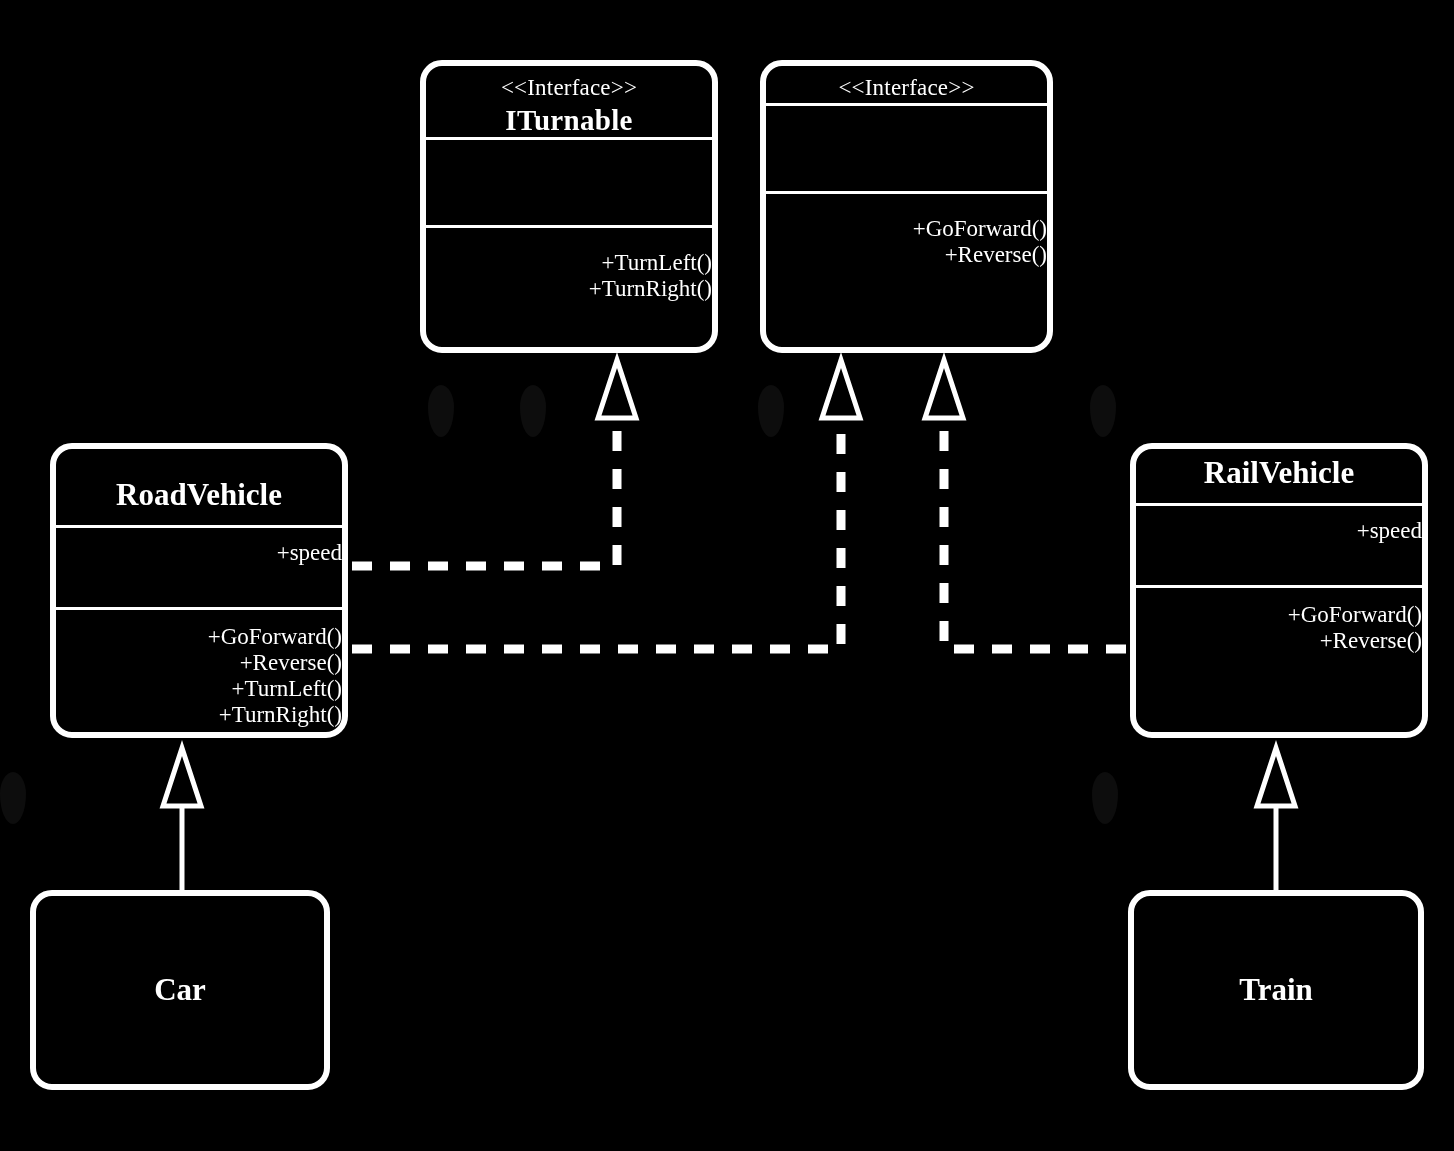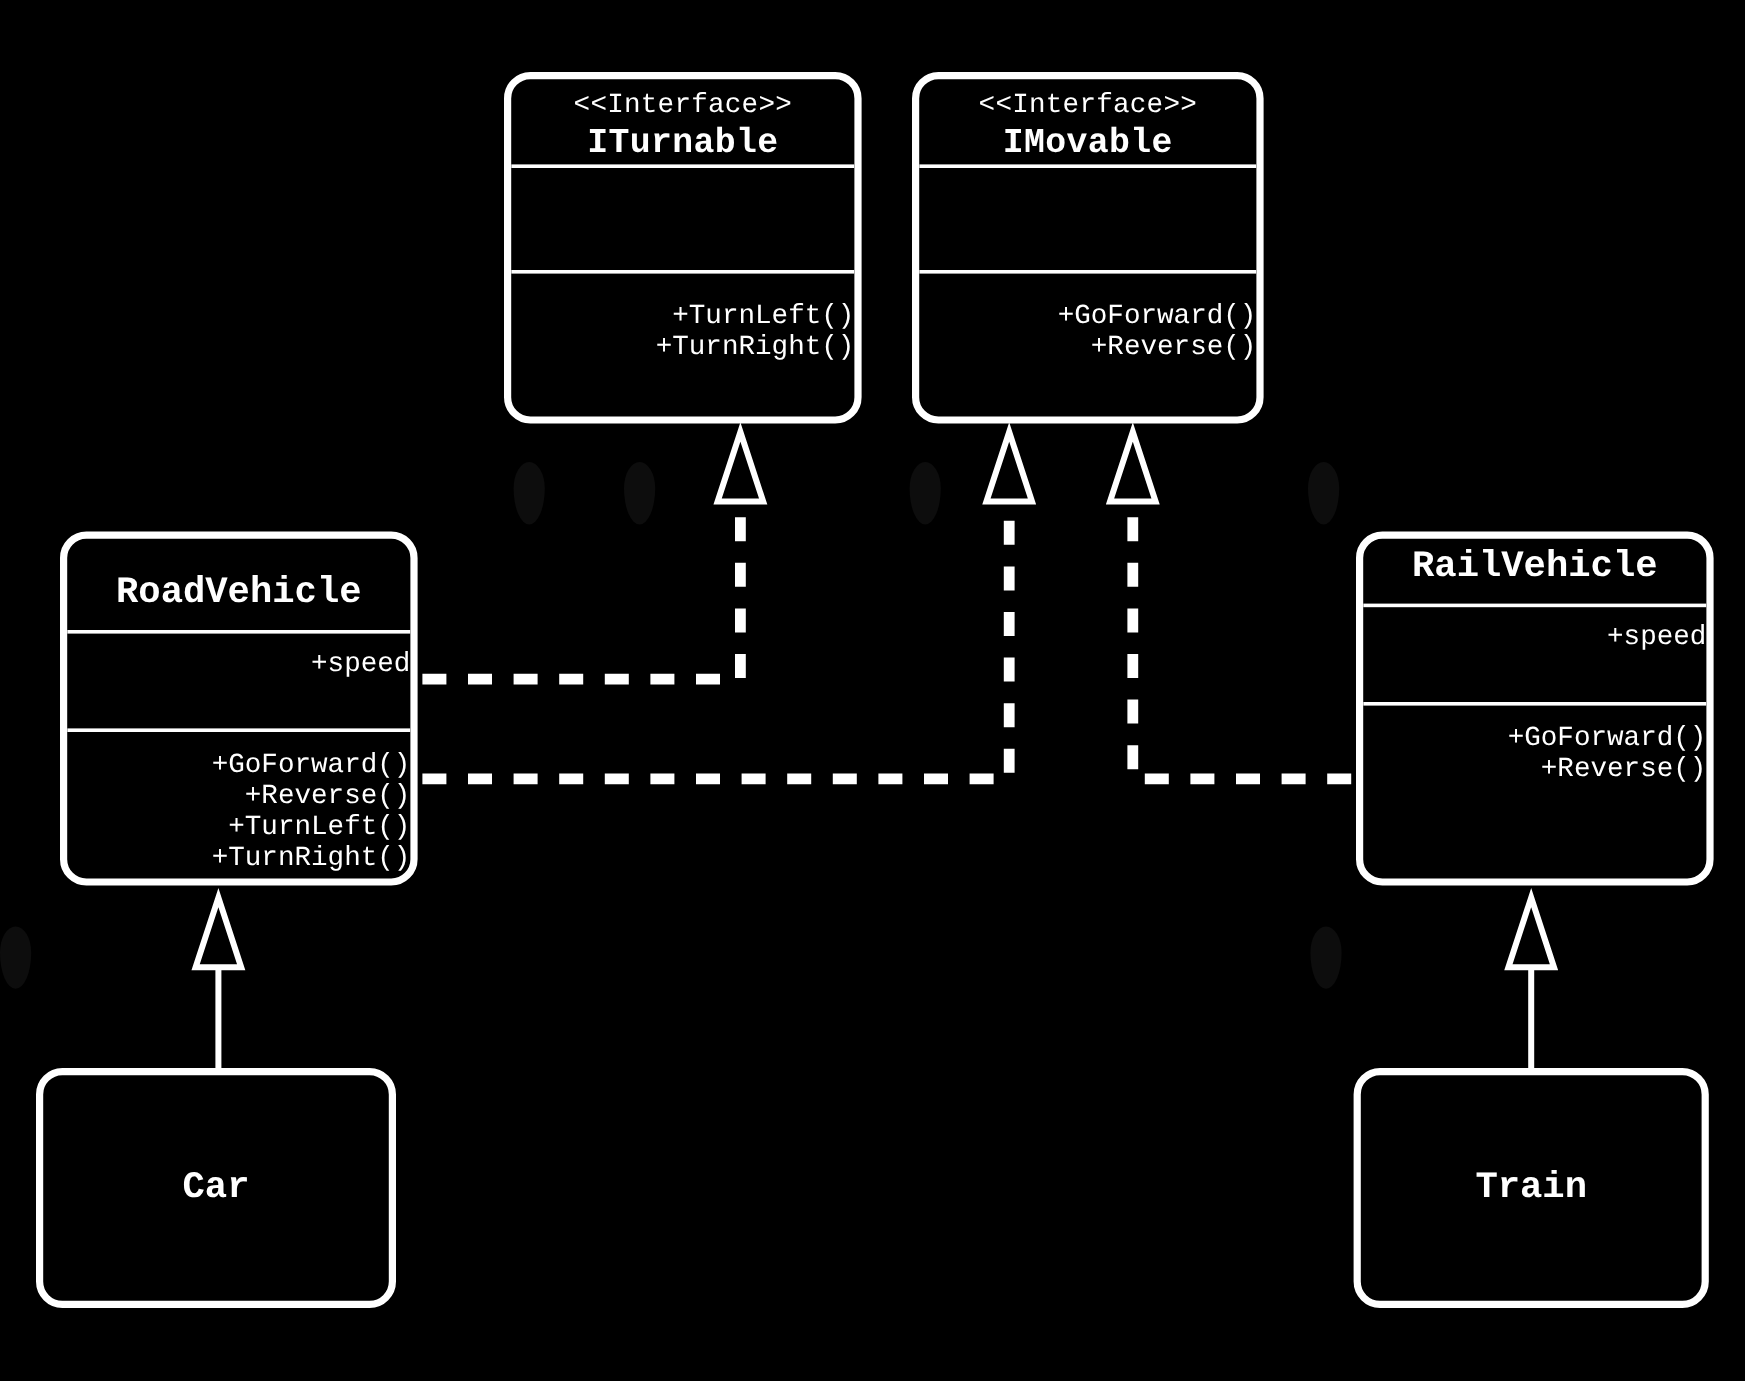--- a/index.html
+++ b/index.html
@@ -6,21 +6,21 @@
     margin: 0;
     padding: 0;
     background: #000000;
   }
   #canvas {
     position: relative;
     width: 1454px;
     height: 1151px;
     background: #000000;
     overflow: hidden;
-    font-family: Liberation Mono, monospace;
+    font-family: Liberation Serif, serif;
   }
   .watermark-layer {
     position: absolute;
     inset: 0;
     pointer-events: none;
   }
   .wm {
     position: absolute;
     width: 26px;
     height: 52px;
@@ -156,21 +156,20 @@
     <div class="divider"></div>
     <div class="uml-compartment" style="padding-top:22px;">
       <div>+TurnLeft()</div>
       <div>+TurnRight()</div>
     </div>
   </div>
 
   <div class="uml-box" style="left:760px; top:60px; width:293px; height:293px;">
     <div class="uml-header">
       <div class="stereotype">&lt;&lt;Interface&gt;&gt;</div>
-      <div class="classname">IMovable</div>
     </div>
     <div class="divider"></div>
     <div class="uml-compartment" style="height:85px;"></div>
     <div class="divider"></div>
     <div class="uml-compartment" style="padding-top:22px;">
       <div>+GoForward()</div>
       <div>+Reverse()</div>
     </div>
   </div>
 

